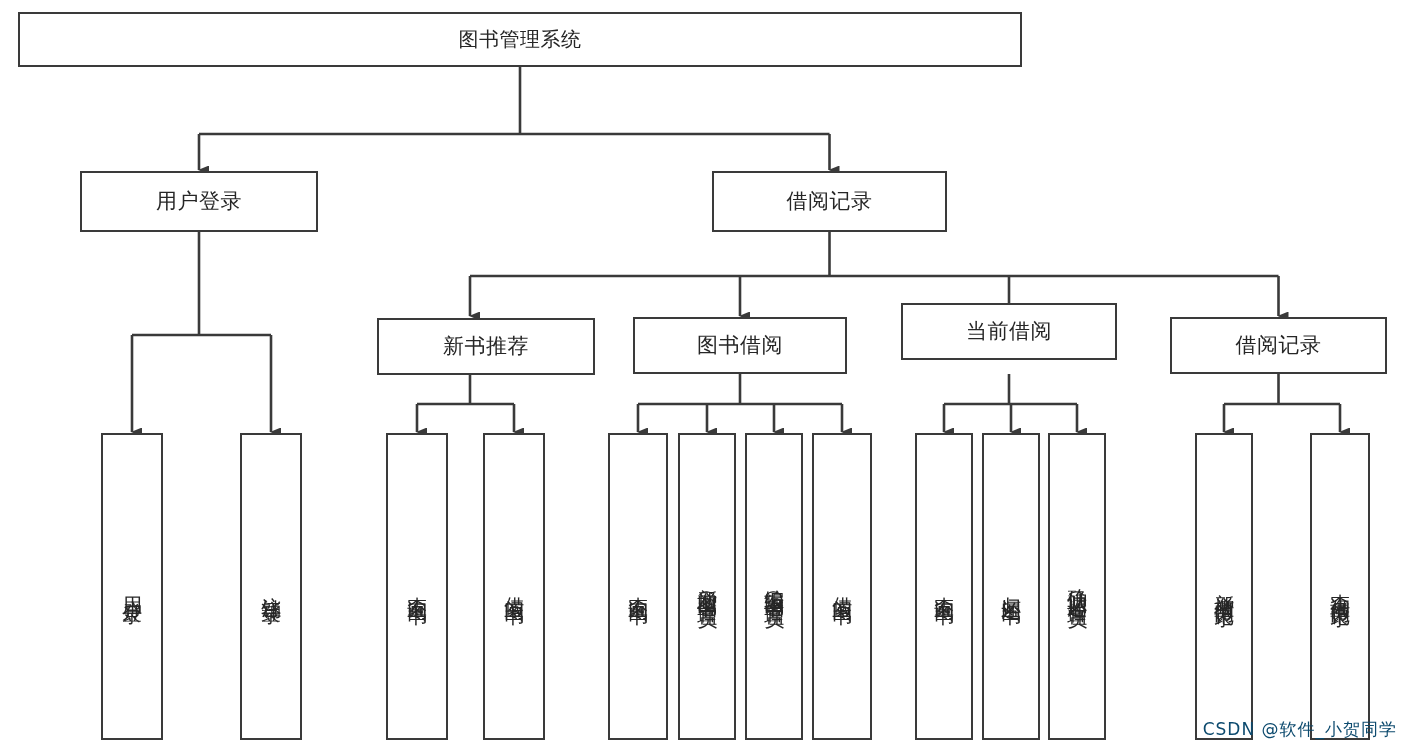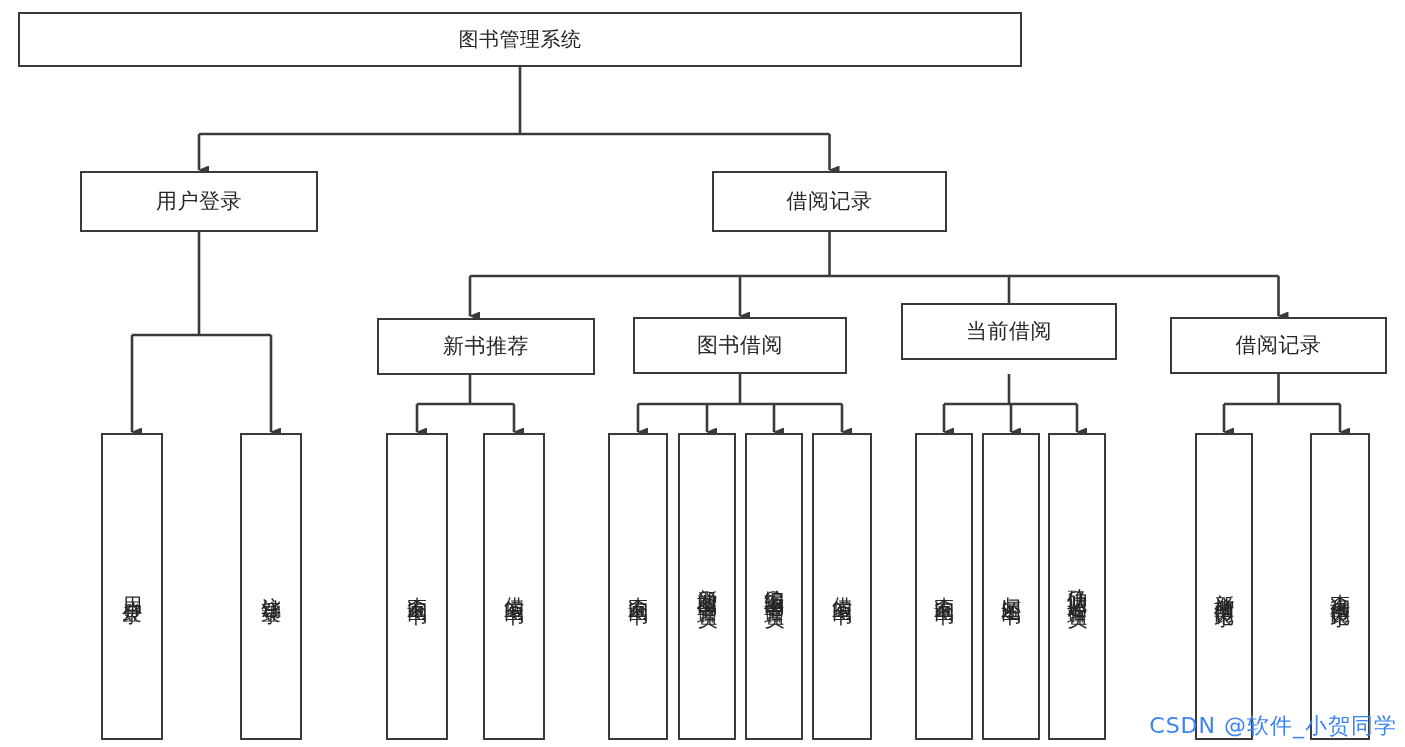--- a/index.html
+++ b/index.html
@@ -48,22 +48,22 @@
     writing-mode: vertical-rl;
     text-orientation: upright;
     letter-spacing: 3px;
     font-size: 20px;
   }
   .node.root .label { font-size: 20px; }
   .watermark {
     position: absolute;
     right: 8px;
     bottom: 6px;
-    font-size: 22px;
-    color: #3b82f6;
+    font-size: 17px;
+    color: #0c4a6e;
     letter-spacing: 1px;
     z-index: 5;
     white-space: nowrap;
   }
 </style>
 </head>
 <body>
 
 <div id="canvas">
 

